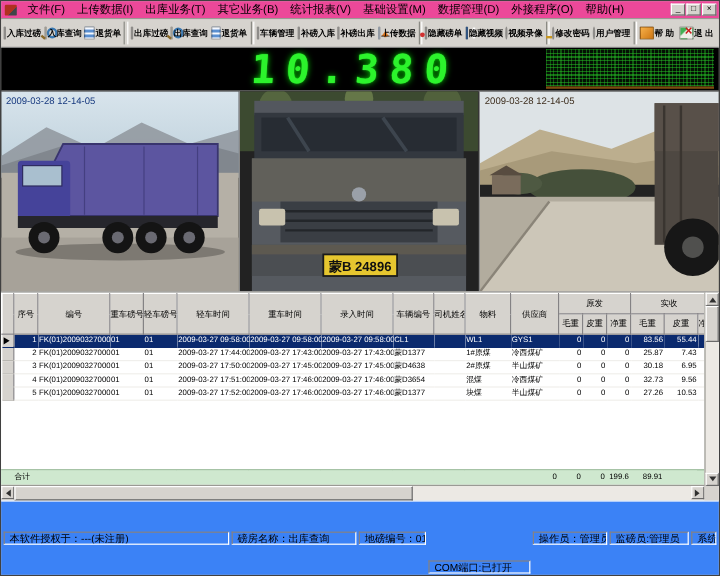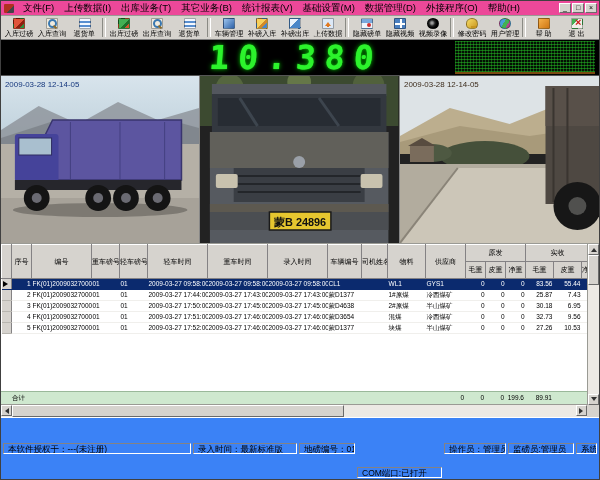--- a/index.html
+++ b/index.html
@@ -22,22 +22,22 @@
   .menubar{height:14px;flex:0 0 14px;display:flex;align-items:center;background:#ec4899;
            border-bottom:1px solid #9a9a94;padding:0 2px;}
   .mdiicon{width:10px;height:9px;margin:0 4px 0 1px;background:linear-gradient(135deg,#b03020 0 60%,#404448 60%);border-radius:1px;}
   .menuitem{font-size:9.5px;color:#000;padding:0 5px;white-space:nowrap;}
   .menubar .spacer{flex:1;}
   .mbtn{width:12px;height:10px;font-size:7px;line-height:8px;}
 
   
   .toolbar{height:23px;flex:0 0 23px;display:flex;align-items:stretch;background:#d6d3ce;
            border-bottom:1px solid #808080;padding:0 1px;overflow:hidden;}
-  .tbtn{display:flex;flex-direction:column;align-items:center;justify-content:center;
-        padding:0 1px;min-width:31px;cursor:default;}
+  .tbtn{display:flex;align-items:center;justify-content:flex-start;
+        padding:0 1px;min-width:31px;cursor:default;font-weight:bold;}
   .tlbl{font-size:7.5px;line-height:8px;white-space:nowrap;color:#000;transform:scale(.95);}
   .tsep{width:2px;margin:2px 1px;border-left:1px solid #8a8a84;border-right:1px solid #fff;}
   .ic{position:relative;display:inline-block;width:12px;height:11px;box-sizing:border-box;
       border:1px solid #00000055;border-radius:1px;margin-bottom:1px;}
   .i-weigh-in-icon{background:linear-gradient(135deg,#e0543a 0 55%,#8f1f0f 55% 75%,#2e8f3e 75%);}
   .i-weigh-out-icon{background:linear-gradient(135deg,#43b053 0 55%,#1e7029 55% 75%,#d0542e 75%);}
   .i-query-icon{background:#efeade;}
   .i-query-icon::before{content:"";position:absolute;left:1px;top:0;width:5px;height:5px;border:2px solid #3a78b0;border-radius:50%;}
   .i-query-icon::after{content:"";position:absolute;right:0;bottom:0;width:4px;height:2px;background:#8a6a2a;transform:rotate(40deg);}
   .i-return-note-icon{background:repeating-linear-gradient(180deg,#f4f8ff 0 2px,#5a8fd0 2px 4px);}
@@ -534,21 +534,21 @@
       <div class="vthumb"></div>
       <div class="vfill"></div>
       <div class="sbtn">
           <span class="tri-dn"></span>
         </div>
     </div>
   </div>
 
   <div class="statusbar" id="status-bar">
       <div class="seg s0">本软件授权于：---(未注册)</div>
-      <div class="seg s1">录入时间：最新标准版</div>
+      <div class="seg s1">磅房名称：出库查询</div>
       <div class="seg s2">地磅编号：01</div>
       <div class="seg s3">COM端口:已打开</div>
       <div class="seg s4">操作员：管理员</div>
       <div class="seg s5">监磅员:管理员</div>
       <div class="seg s6">系统日期 2009-03-28</div>
     </div>
 
 </div>
 
 </body></html>

